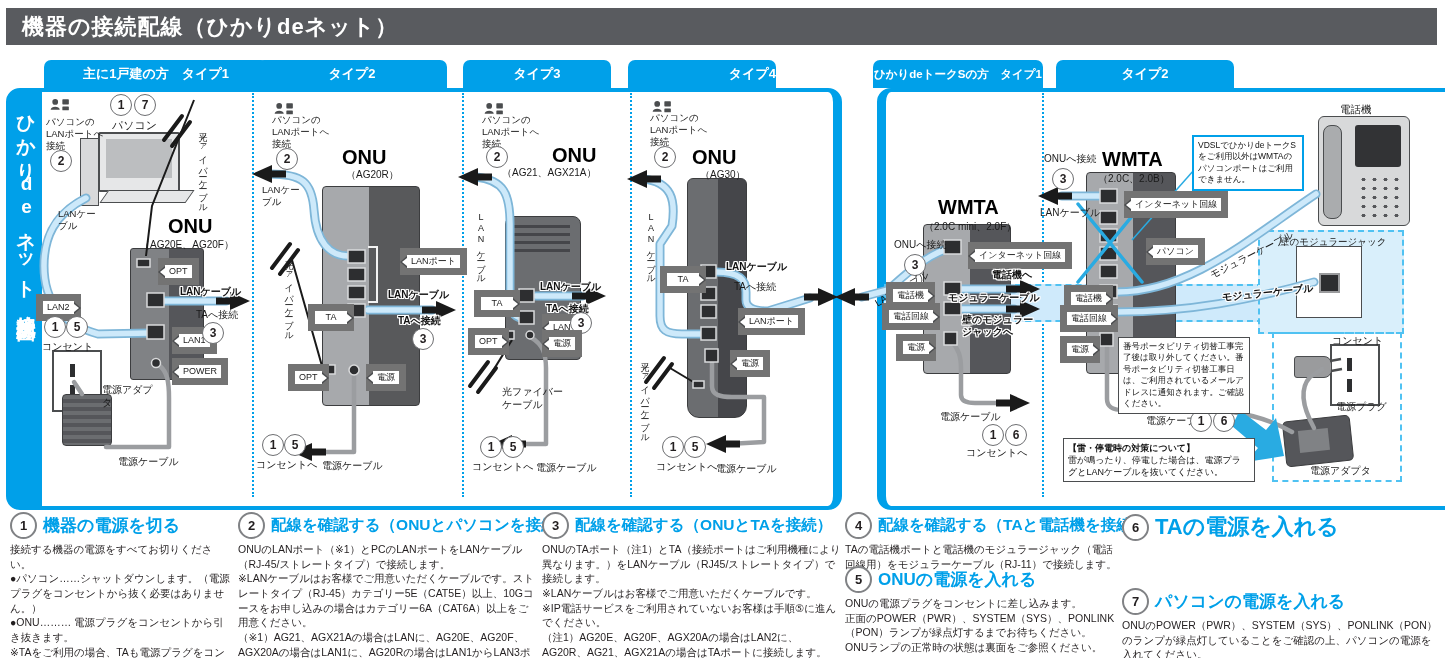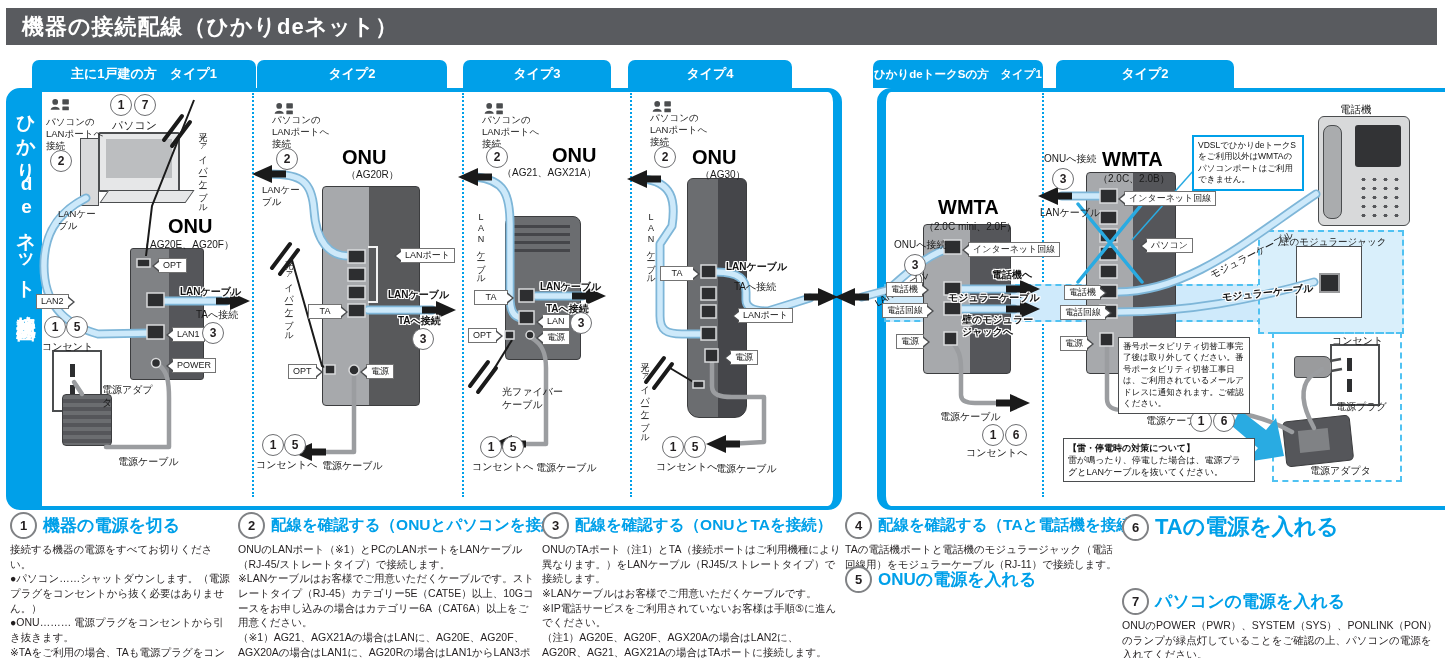--- a/index.html
+++ b/index.html
@@ -28,21 +28,21 @@
   .bx{stroke:#29abe2;stroke-width:3.5;stroke-linecap:round;}
   .ld{stroke:#29abe2;stroke-width:1.5;}
   .arrf{fill:#1a1a1a;}
   .picf{fill:#4b4d4f;}
   .slab{position:absolute;font-size:9.5px;color:#1a1a1a;z-index:3;white-space:nowrap;}
   .wrap{white-space:normal;line-height:1.25;}
   .vtext{position:absolute;writing-mode:vertical-rl;text-orientation:upright;font-size:9px;
        letter-spacing:1px;color:#1a1a1a;z-index:3;}
   .outl{position:absolute;font-weight:bold;font-size:10px;color:#111;z-index:3;white-space:pre-line;
        text-shadow:-1px -1px 0 #fff,1px -1px 0 #fff,-1px 1px 0 #fff,1px 1px 0 #fff,0 1px 0 #fff,0 -1px 0 #fff,1px 0 0 #fff,-1px 0 0 #fff;}
-  .plabel{position:absolute;background:#fff;border:1px solid #737373;font-size:9px;line-height:11px;
+  .plabel{position:absolute;background:#fff;border:7px solid #737373;font-size:9px;line-height:11px;
        padding:1px 4px;white-space:nowrap;z-index:3;color:#1a1a1a;}
   .pl-r::before{content:"";position:absolute;left:100%;top:50%;transform:translateY(-50%);
        border:6px solid transparent;border-left:7px solid #4b4d4f;}
   .pl-r::after{content:"";position:absolute;left:100%;top:50%;transform:translateY(-50%);
        border:4px solid transparent;border-left:5px solid #fff;}
   .pl-l::before{content:"";position:absolute;right:100%;top:50%;transform:translateY(-50%);
        border:6px solid transparent;border-right:7px solid #4b4d4f;}
   .pl-l::after{content:"";position:absolute;right:100%;top:50%;transform:translateY(-50%);
        border:4px solid transparent;border-right:5px solid #fff;}
   .circ{position:absolute;width:20px;height:20px;border:1.5px solid #6d6e71;border-radius:50%;
@@ -68,24 +68,24 @@
 </style>
 </head>
 <body>
 
 <div class="stage">
 
   <div class="hdr">
     <div class="hdr-t">機器の接続配線（ひかりdeネット）</div>
   </div>
 
-  <div class="tab" style="left:32px;width:224px;">主に1戸建の方　タイプ1</div>
+  <div class="tab" style="left:44px;width:224px;">主に1戸建の方　タイプ1</div>
   <div class="tab" style="left:257px;width:190px;">タイプ2</div>
   <div class="tab" style="left:463px;width:148px;">タイプ3</div>
-  <div class="tab" style="left:628px;width:164px;">タイプ4</div>
+  <div class="tab" style="left:628px;width:148px;text-align:right;">タイプ4</div>
   <div class="tab" style="left:873px;width:170px;font-size:11.5px;">ひかりdeトークSの方　タイプ1</div>
   <div class="tab" style="left:1056px;width:178px;">タイプ2</div>
 
   <div class="bigbox" style="left:6px;top:88px;width:791px;height:414px;border-left-width:36px;border-right-width:9px;"></div>
   <div class="bigbox" style="left:877px;top:88px;width:560px;height:414px;border-right-width:37px;border-left-width:9px;"></div>
 
   <div class="sidetext" style="left:13px;top:102px;">ひかりdeネット</div>
   <div class="sidetext" style="left:13px;top:300px;">接続配線図</div>
   <div class="sidetext" style="left:1407px;top:112px;">ひかりdeトークS</div>
   <div class="sidetext" style="left:1407px;top:330px;">接続配線図</div>
@@ -444,20 +444,23 @@
         <span class="scirc">4</span>
         <span class="step-t">配線を確認する（TAと電話機を接続）</span>
       </div>
     <div class="step-b">TAの電話機ポートと電話機のモジュラージャック（電話回線用）をモジュラーケーブル（RJ-11）で接続します。</div>
   </div>
   <div class="step" style="left:845px;top:566px;width:278px;">
     <div class="step-h">
         <span class="scirc">5</span>
         <span class="step-t" style="font-size:17px;">ONUの電源を入れる</span>
       </div>
+    <div class="step-b">ONUの電源プラグをコンセントに差し込みます。
+正面のPOWER（PWR）、SYSTEM（SYS）、PONLINK（PON）ランプが緑点灯するまでお待ちください。
+ONUランプの正常時の状態は裏面をご参照ください。</div>
   </div>
   <div class="step" style="left:1122px;top:512px;width:318px;">
     <div class="step-h">
         <span class="scirc">6</span>
         <span class="step-t" style="font-size:22px;text-align:center;">TAの電源を入れる</span>
       </div>
   </div>
   <div class="step" style="left:1122px;top:588px;width:318px;">
     <div class="step-h">
         <span class="scirc">7</span>

